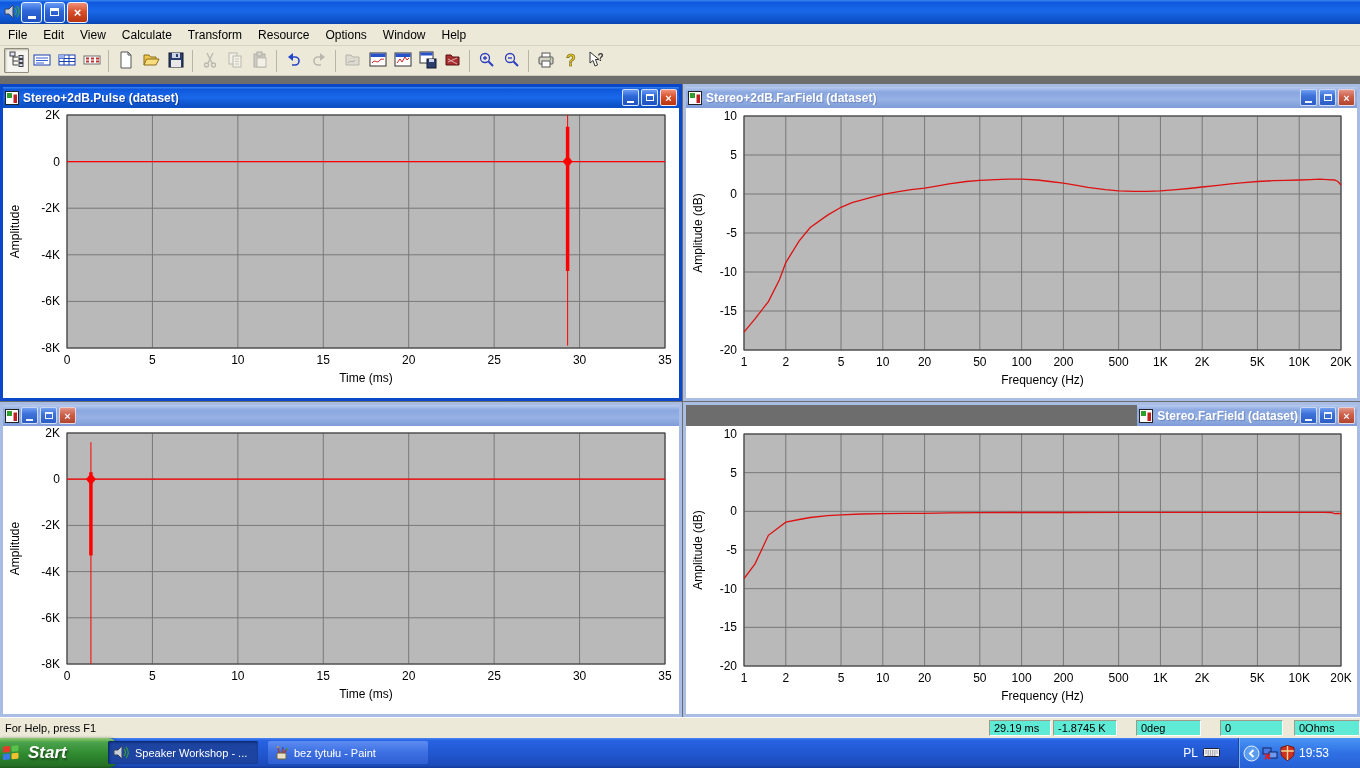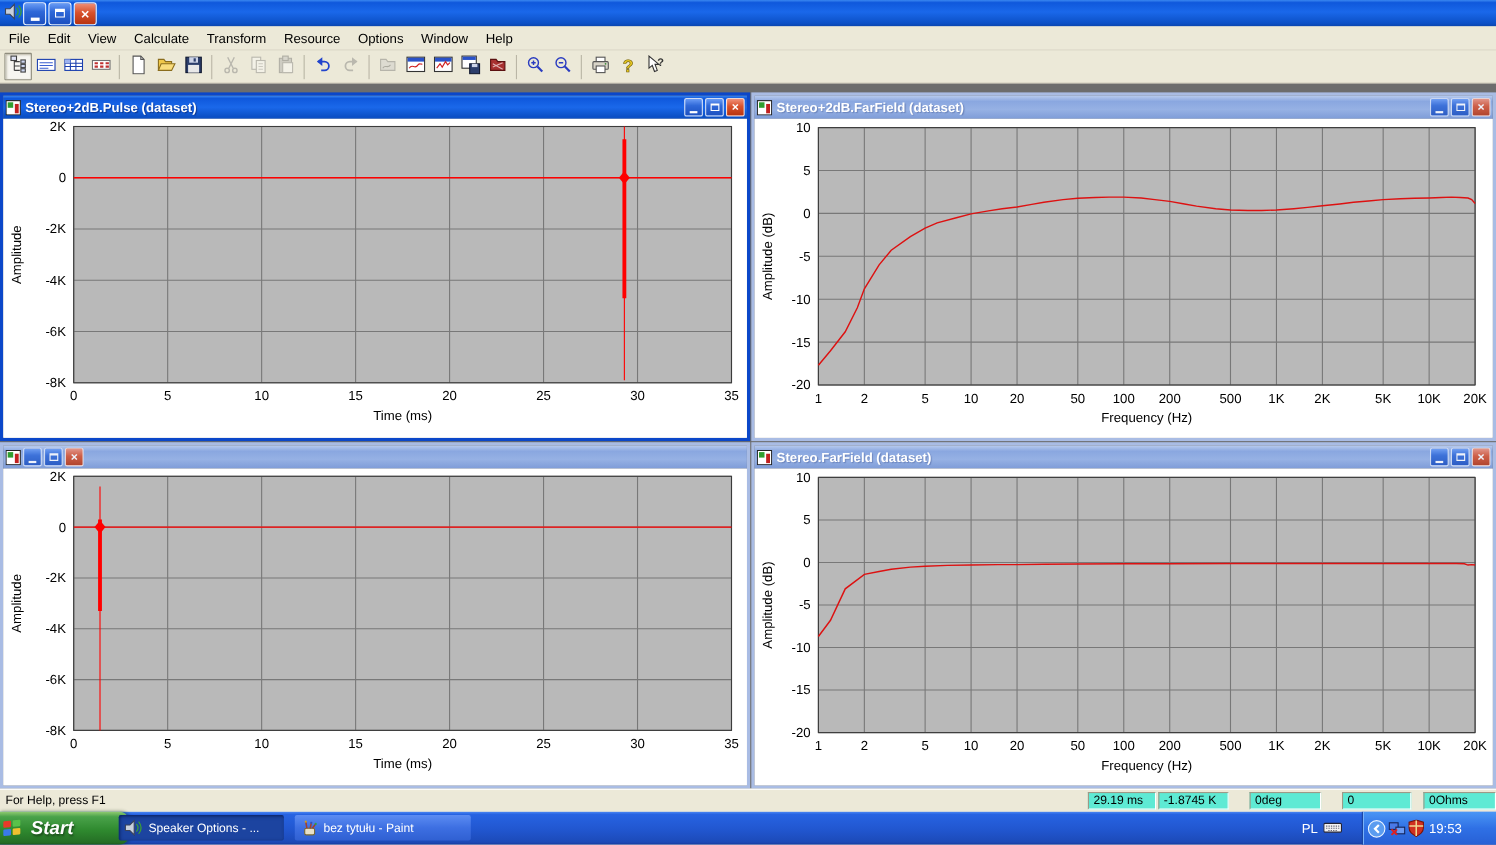--- a/index.html
+++ b/index.html
@@ -446,21 +446,21 @@
             <text x="57" y="195.8" font-size="12" text-anchor="end" fill="#000" font-family="Liberation Sans, sans-serif">-6K</text>
             <text x="57" y="242" font-size="12" text-anchor="end" fill="#000" font-family="Liberation Sans, sans-serif">-8K</text>
             <text x="363" y="272" font-size="12" text-anchor="middle" fill="#000" font-family="Liberation Sans, sans-serif">Time (ms)</text>
             <text x="16" y="122.5" font-size="12" text-anchor="middle" fill="#000" transform="rotate(-90 16 122.5)" font-family="Liberation Sans, sans-serif">Amplitude</text>
             <line x1="64" y1="53.19999999999999" x2="662" y2="53.19999999999999" stroke="#ff0000" stroke-width="1.2"></line>
             <line x1="87.92" y1="16.24000000000001" x2="87.92" y2="238" stroke="#ff0000" stroke-width="1"></line>
             <line x1="87.92" y1="46.27000000000001" x2="87.92" y2="129.43" stroke="#ff0000" stroke-width="3.5"></line>
             <polygon points="82.92,53.19999999999999 87.92,47.19999999999999 92.92,53.19999999999999 87.92,59.19999999999999" fill="#ff0000"></polygon>
           </svg></div>
       </div>
-      <div class="child inactive" style="left: 683px; top: 326px; width: 677px; height: 315px;">
+      <div class="child inactive" style="left: 683px; top: 326px; width: 677px; height: 315px; align-items: flex-end;">
         <div class="ctitle">
           <span style="display: flex; align-items: center;">
             <svg width="14" height="14" viewBox="0 0 14 14" xmlns="http://www.w3.org/2000/svg">
               <rect x="0.5" y="0.5" width="13" height="13" fill="#fff" stroke="#222"></rect>
               <rect x="2" y="2" width="5" height="5" fill="#2f9e2f"></rect>
               <rect x="8.5" y="3.5" width="3.5" height="8.5" fill="#c22020"></rect>
             </svg>
           </span>
           <span class="ctext">Stereo.FarField (dataset)</span>
           <span class="cbtn">
@@ -546,21 +546,21 @@
       <span class="slabel">Start</span>
     </div>
     <div id="tasks">
         <div class="taskbtn active" style="left: 108px; width: 150px;">
           <span style="display: flex; align-items: center;">
             <svg width="17" height="17" viewBox="0 0 17 17" xmlns="http://www.w3.org/2000/svg">
               <polygon points="1,6 5,6 9,2 9,15 5,11 1,11" fill="#c8d0dc" stroke="#39435a"></polygon>
               <path d="M11 5q3 3.5 0 7M13 3q4.5 5.5 0 11" stroke="#3a9a3a" fill="none" stroke-width="1.2"></path>
             </svg>
           </span>
-          <span class="tlabel">Speaker Options - ...</span>
+          <span class="tlabel">Speaker Workshop - ...</span>
         </div>
         <div class="taskbtn inactive" style="left: 268px; width: 160px;">
           <span style="display: flex; align-items: center;">
             <svg width="16" height="16" viewBox="0 0 16 16" xmlns="http://www.w3.org/2000/svg">
               <rect x="4" y="8" width="9" height="6" rx="1.5" fill="#e8e0c8" stroke="#776633"></rect>
               <path d="M6 8L5 2M9 8l1-5M11 8l3-4" stroke="#a04030" stroke-width="1.4"></path>
               <circle cx="5" cy="2" r="1" fill="#d0a020"></circle>
               <circle cx="10" cy="3" r="1" fill="#3050c0"></circle>
               <circle cx="14" cy="4" r="1" fill="#30a040"></circle>
             </svg>

